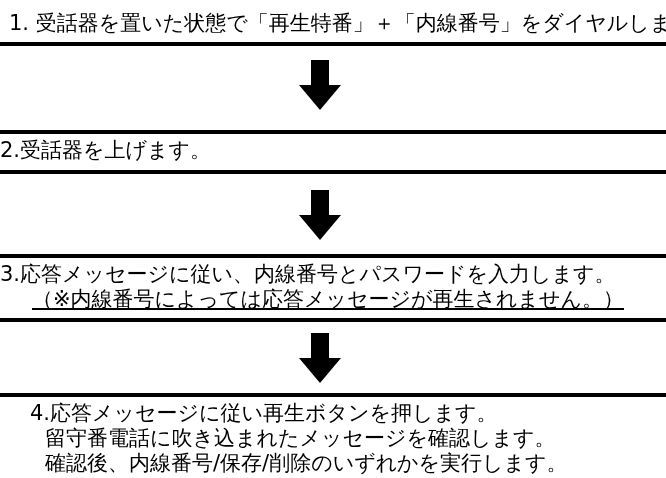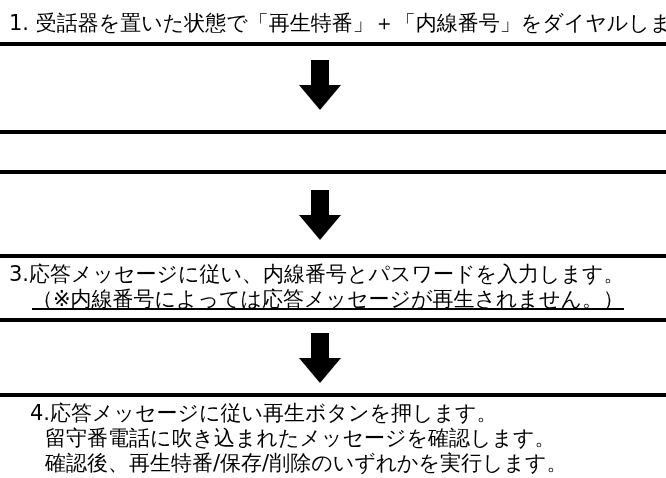--- a/index.html
+++ b/index.html
@@ -49,21 +49,21 @@
     letter-spacing: 0px;
   }
 
   .step-1 { top: 11px; }
   .step-1 .step-line { padding-left: 9px; }
 
   .step-2 { top: 138px; }
   .step-2 .step-line { padding-left: 0px; }
 
   .step-3 { top: 262px; }
-  .step-3 .step-line { padding-left: 9px; }
+  .step-3 .step-line { padding-left: 0; }
   .step-3 .indent-1 { padding-left: 32px; text-decoration: underline; }
 
   .step-4 { top: 401px; }
   .step-4 .step-line { padding-left: 11px; margin-left: 19px; }
   .step-4 .indent-1 { padding-left: 26px; }
 
   
   .arrow {
     position: absolute;
     width: 42px;
@@ -102,20 +102,23 @@
 
   <div class="rule rule-1"></div>
 
   <div class="arrow arrow-1">
     <div class="arrow-shaft"></div>
     <div class="arrow-head"></div>
   </div>
 
   <div class="rule rule-2"></div>
 
+  <div class="step step-2">
+    <div class="step-line">2.受話器を上げます。</div>
+  </div>
 
   <div class="rule rule-3"></div>
 
   <div class="arrow arrow-2">
     <div class="arrow-shaft"></div>
     <div class="arrow-head"></div>
   </div>
 
   <div class="rule rule-4"></div>
 
@@ -129,16 +132,16 @@
   <div class="arrow arrow-3">
     <div class="arrow-shaft"></div>
     <div class="arrow-head"></div>
   </div>
 
   <div class="rule rule-6"></div>
 
   <div class="step step-4">
     <div class="step-line">4.応答メッセージに従い再生ボタンを押します。</div>
     <div class="step-line indent-1">留守番電話に吹き込まれたメッセージを確認します。</div>
-    <div class="step-line indent-1">確認後、再生特番/保存/削除のいずれかを実行します。</div>
+    <div class="step-line indent-1">確認後、内線番号/保存/削除のいずれかを実行します。</div>
   </div>
 
 </div>
 
 </body></html>

